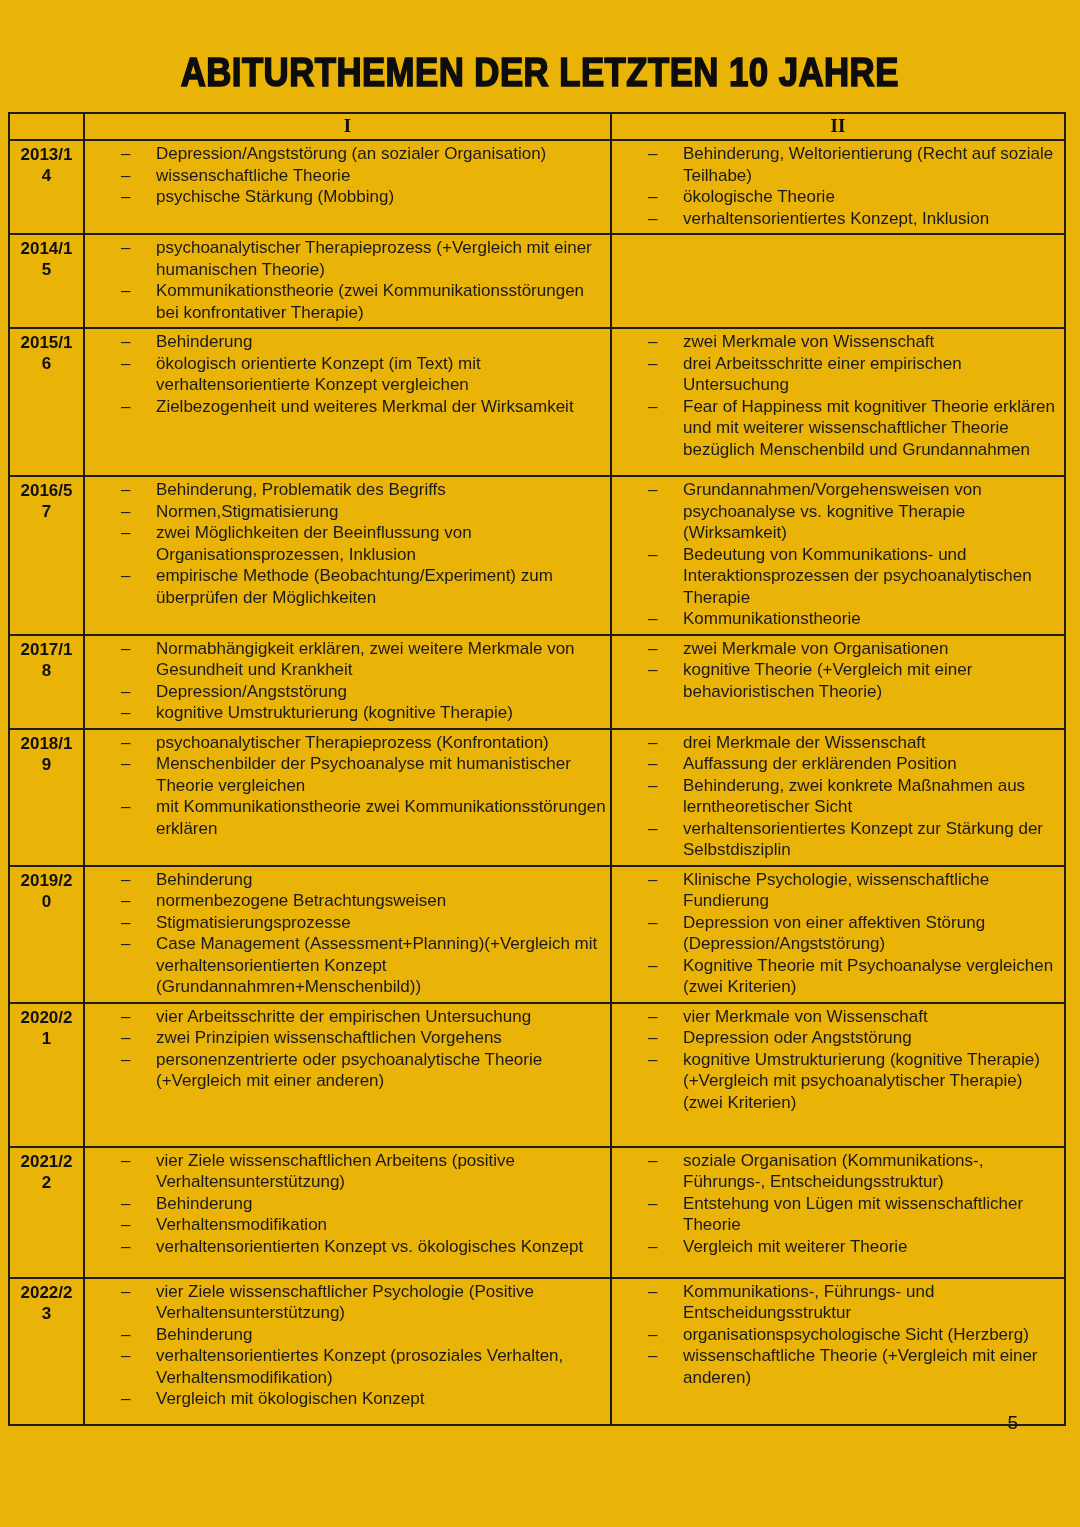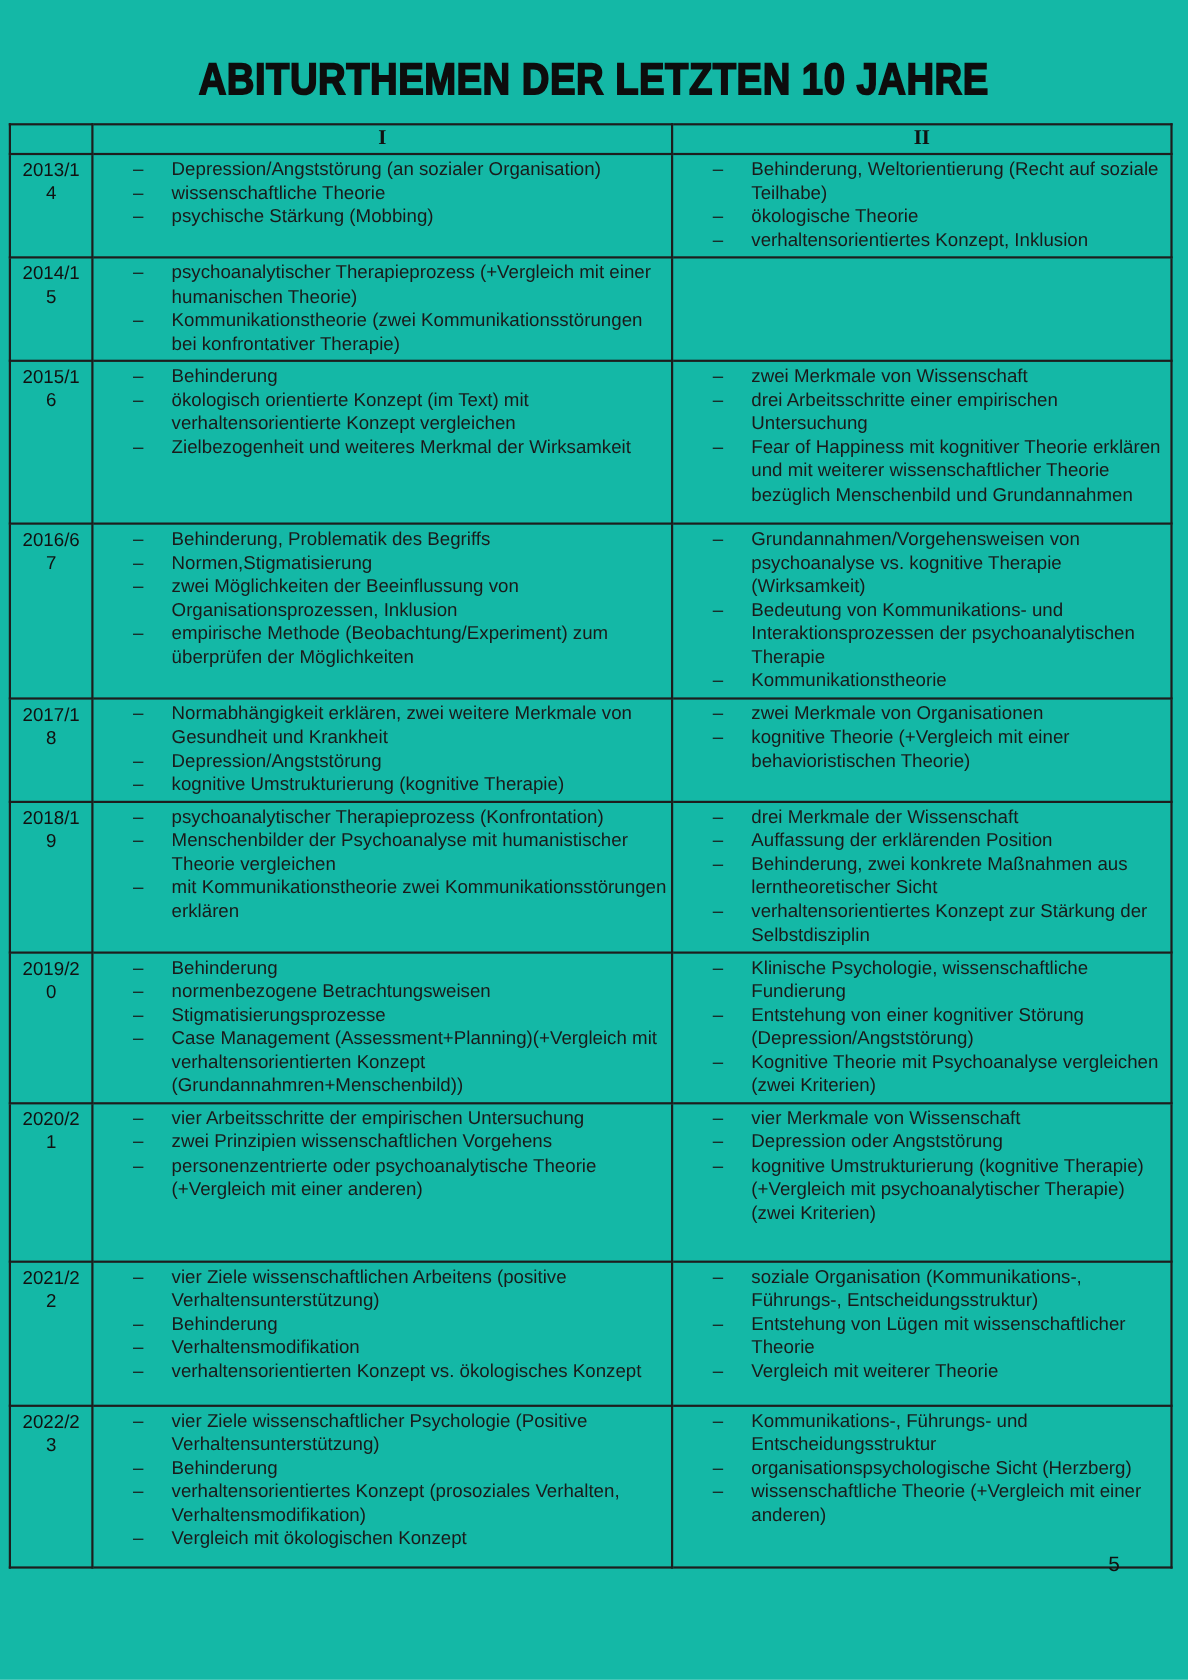--- a/index.html
+++ b/index.html
@@ -6,21 +6,21 @@
   html, body { margin: 0; padding: 0; }
   body {
     width: 1080px; height: 1527px;
     background: #ffffff;
     font-family: "Liberation Sans", "DejaVu Sans", sans-serif;
     color: #1a1a1a;
   }
   .page {
     position: relative;
     width: 1080px; height: 1527px;
-    background: #14b8a6;
+    background: #eab308;
     overflow: hidden;
   }
   .title-wrap {
     margin-top: 50px;
     text-align: center;
   }
   .title {
     display: inline-block;
     font-family: "Liberation Sans", "DejaVu Sans", sans-serif;
     font-size: 40px;
@@ -46,21 +46,21 @@
     font-family: "Liberation Serif", "DejaVu Serif", serif;
     font-size: 19px;
     font-weight: bold;
     text-align: center;
     height: 26px;
     padding: 1px 0 2px;
     color: #111;
   }
   td.year-cell {
     text-align: center;
-    font-weight: normal;
+    font-weight: bold;
     font-size: 17px;
     line-height: 21px;
     padding-top: 3px;
     color: #111;
   }
   td.topic-cell { padding: 2px 4px 4px 0; }
   ul.topic-list {
     list-style: none;
     margin: 0;
     padding: 0 0 0 36px;
@@ -197,21 +197,21 @@
               </li>
               <li class="topic-item">
                 <span class="dash">–</span>
                 <span class="topic-text">Fear of Happiness mit kognitiver Theorie erklären und mit weiterer wissenschaftlicher Theorie bezüglich Menschenbild und Grundannahmen</span>
               </li>
             </ul>
           </td>
         </tr>
         <tr style="height: 152px;">
           <td class="year-cell">
-            <div>2016/6</div>
+            <div>2016/5</div>
             <div>7</div>
           </td>
           <td class="topic-cell">
             <ul class="topic-list">
               <li class="topic-item">
                 <span class="dash">–</span>
                 <span class="topic-text">Behinderung, Problematik des Begriffs</span>
               </li>
               <li class="topic-item">
                 <span class="dash">–</span>
@@ -346,21 +346,21 @@
             </ul>
           </td>
           <td class="topic-cell">
             <ul class="topic-list">
               <li class="topic-item">
                 <span class="dash">–</span>
                 <span class="topic-text">Klinische Psychologie, wissenschaftliche Fundierung</span>
               </li>
               <li class="topic-item">
                 <span class="dash">–</span>
-                <span class="topic-text">Entstehung von einer kognitiver Störung (Depression/Angststörung)</span>
+                <span class="topic-text">Depression von einer affektiven Störung (Depression/Angststörung)</span>
               </li>
               <li class="topic-item">
                 <span class="dash">–</span>
                 <span class="topic-text">Kognitive Theorie mit Psychoanalyse vergleichen (zwei Kriterien)</span>
               </li>
             </ul>
           </td>
         </tr>
         <tr style="height: 144px;">
           <td class="year-cell">

